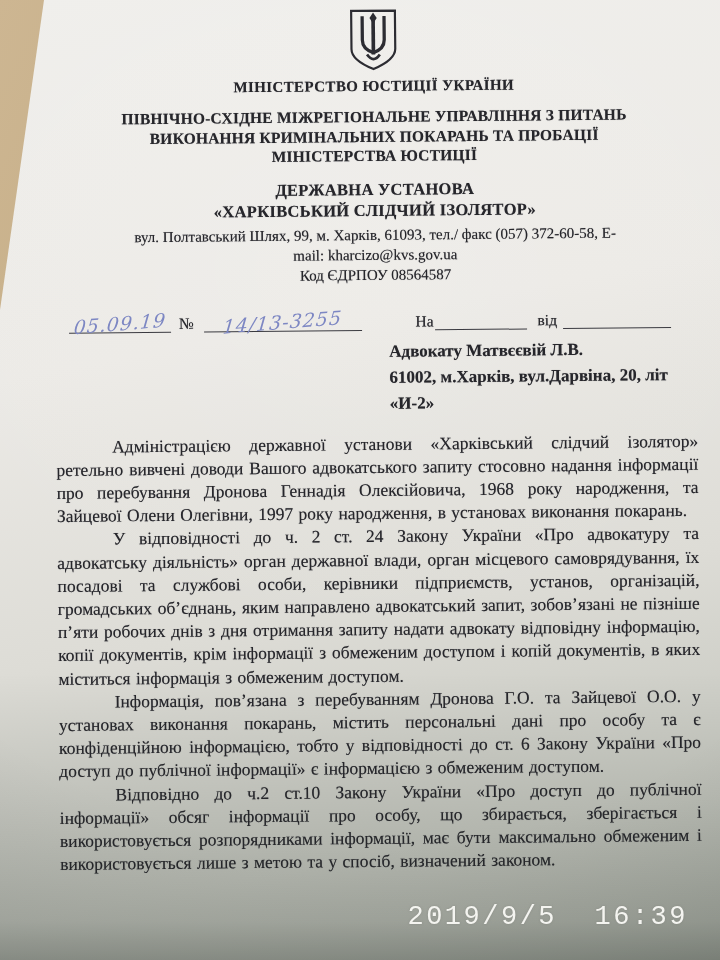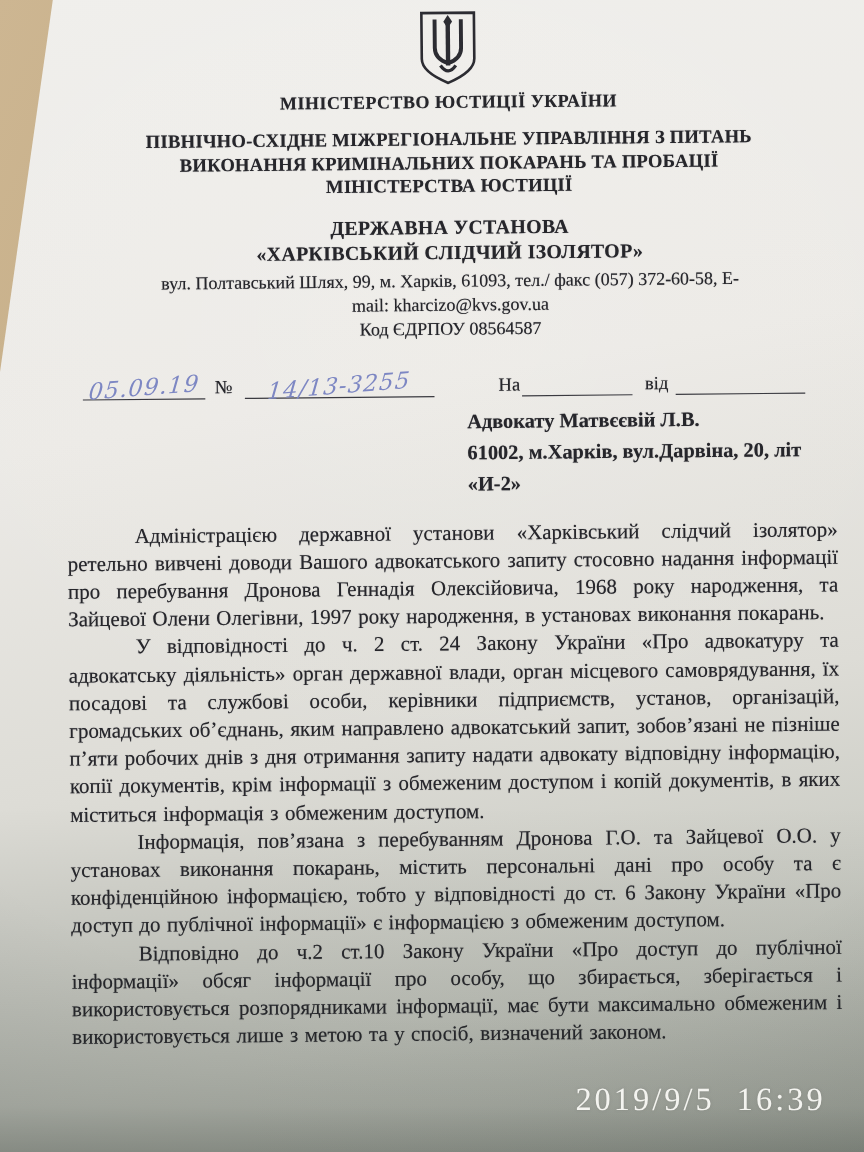--- a/index.html
+++ b/index.html
@@ -67,21 +67,21 @@
   
   .body{margin-top:16px;}
   .body p{
     margin:0;font-size:17.5px;line-height:23.2px;
     text-align:justify;text-indent:56px;
     word-spacing:1px;
   }
   
   .timestamp{
     position:absolute;right:32px;bottom:28px;
-    font-family:Liberation Serif, serif;
+    font-family:Liberation Mono, monospace;
     font-size:27px;color:rgba(250,250,245,.95);
     letter-spacing:2.5px;white-space:pre;
     text-shadow:0 0 2px rgba(120,120,115,.5);
   }
 </style>
 </head>
 <body>
 
 <div class="photo">
   <div class="paper"></div>

